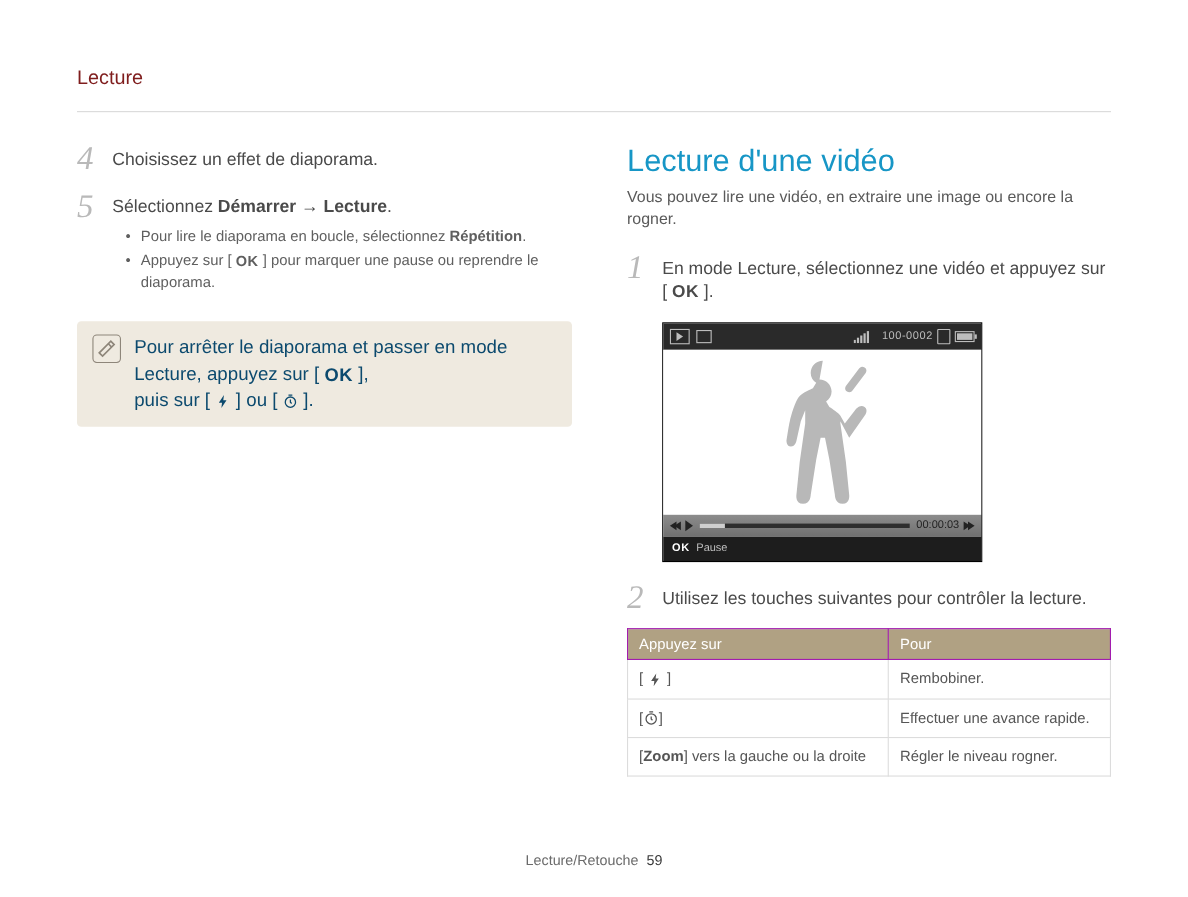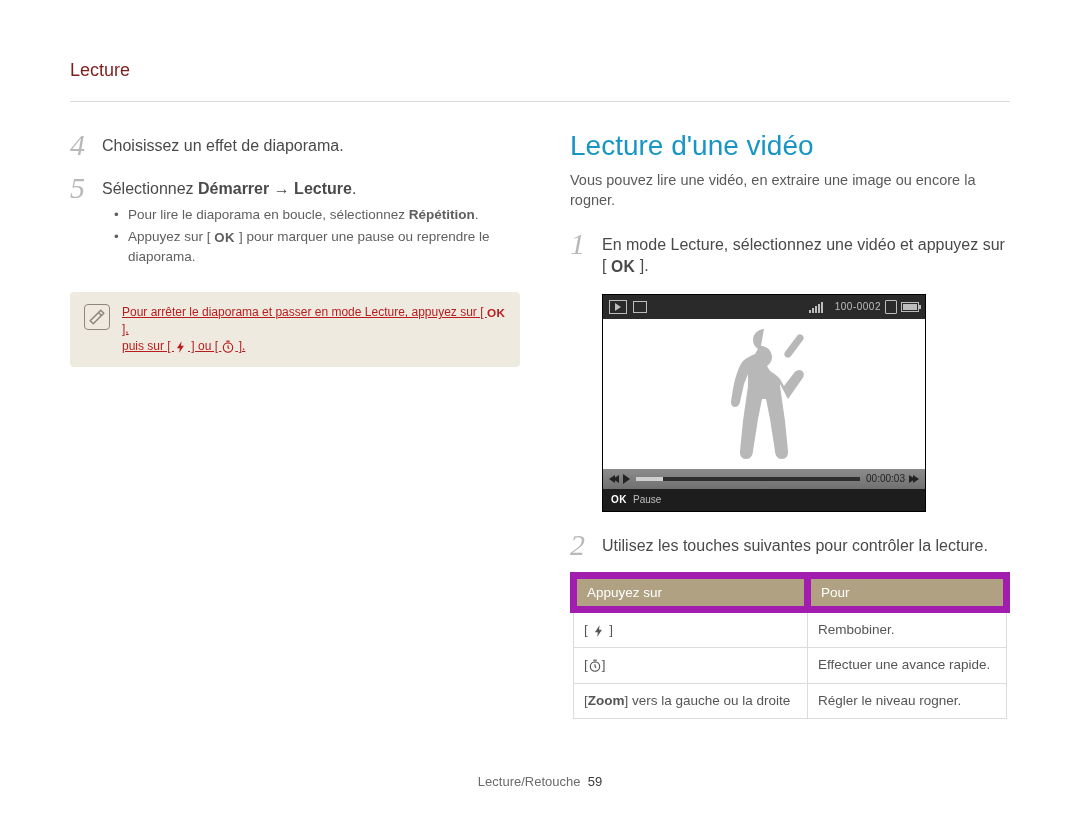--- a/index.html
+++ b/index.html
@@ -19,27 +19,27 @@
   ul.bullets { list-style: none; padding-left: 16px; margin-top: 4px; }
   ul.bullets li { font-size: 13.5px; color: #5f5f5f; line-height: 1.45; position: relative; padding-left: 10px; margin-bottom: 2px; }
   ul.bullets li::before { content: "•"; position: absolute; left: -4px; }
 
   .ok-inline { display: inline-flex; align-items: center; vertical-align: middle; }
   .ok-text { font-weight: 700; letter-spacing: 0.5px; font-size: 0.98em; }
 
   .note-box { display: flex; gap: 12px; background: #efeae0; border-radius: 4px; padding: 12px 14px; margin-top: 24px; }
   .note-icon { width: 26px; height: 26px; border: 1.5px solid #8e867a; border-radius: 4px; display: flex; align-items: center; justify-content: center; color: #8e867a; flex-shrink: 0; }
   .note-icon svg { width: 18px; height: 18px; }
-  .note-text { font-size: 12px; color: #b91c1c; line-height: 1.4; text-decoration: underline; }
+  .note-text { font-size: 17px; color: #0c4a6e; line-height: 1.4; }
 
   .section-title { color: #1796c6; font-size: 28px; font-weight: 400; margin-bottom: 8px; }
   .section-intro { font-size: 14.5px; color: #5a5a5a; line-height: 1.4; margin-bottom: 18px; }
 
   
-  .video-frame { width: 324px; margin: 10px 0 18px 32px; border: 1px solid #000; }
+  .video-frame { width: 291px; margin: 10px 0 18px 32px; border: 1px solid #000; }
   .video-top { height: 24px; background: #2a2a2a; color: #bdbdbd; display: flex; align-items: center; justify-content: space-between; padding: 0 6px; font-size: 10px; }
   .video-top-left { display: flex; gap: 6px; align-items: center; }
   .play-ico { width: 18px; height: 14px; border: 1px solid #bdbdbd; display: inline-flex; align-items: center; justify-content: center; }
   .play-ico .tri { width: 0; height: 0; border-left: 6px solid #bdbdbd; border-top: 4px solid transparent; border-bottom: 4px solid transparent; }
   .film-ico { width: 14px; height: 12px; border: 1px solid #bdbdbd; }
   .video-top-right { display: flex; gap: 4px; align-items: center; letter-spacing: 0.5px; }
   .sig-ico svg { display: block; }
   .sd-ico { width: 12px; height: 14px; border: 1px solid #bdbdbd; border-radius: 1px; }
   .bat-ico { width: 18px; height: 10px; border: 1px solid #bdbdbd; position: relative; }
   .bat-ico::after { content: ""; position: absolute; right: -3px; top: 2px; width: 2px; height: 4px; background: #bdbdbd; }
@@ -53,21 +53,21 @@
   .ffwd-tri span { border-left: 6px solid #222; margin-left: -2px; }
   .play-tri { width: 0; height: 0; border-left: 7px solid #222; border-top: 5px solid transparent; border-bottom: 5px solid transparent; }
   .prog { flex: 1; height: 4px; background: #2e2e2e; position: relative; }
   .prog .bar { position: absolute; left: 0; top: 0; bottom: 0; width: 12%; background: #cfcfcf; }
   .timecode { color: #222; font-size: 10px; }
   .video-foot { height: 22px; background: #1d1d1d; color: #bfbfbf; display: flex; align-items: center; padding: 0 8px; font-size: 10px; gap: 6px; }
   .video-foot .ok-text { color: #fff; font-size: 10px; }
 
   
   table.ctrl { width: 100%; border-collapse: collapse; margin-top: 6px; font-size: 13.5px; }
-  table.ctrl th { background: #b0a183; color: #fff; font-weight: 400; text-align: left; padding: 6px 10px; border: 7px solid #a21caf; }
+  table.ctrl th { background: #b0a183; color: #fff; font-weight: 400; text-align: left; padding: 6px 10px; border: 1px solid #a21caf; }
   table.ctrl td { border: 1px solid #dcdcdc; padding: 8px 10px; color: #555; vertical-align: middle; line-height: 1.35; }
   table.ctrl td.key { white-space: nowrap; }
 
   .flash-icon, .timer-icon { display: inline-flex; vertical-align: middle; }
   .flash-icon svg, .timer-icon svg { width: 14px; height: 14px; }
 
   .footer { position: absolute; bottom: 26px; left: 0; right: 0; text-align: center; font-size: 13px; color: #6b6b6b; margin-top: 12px; }
   .footer .pg { color: #3a3a3a; }
 </style>
 </head>

